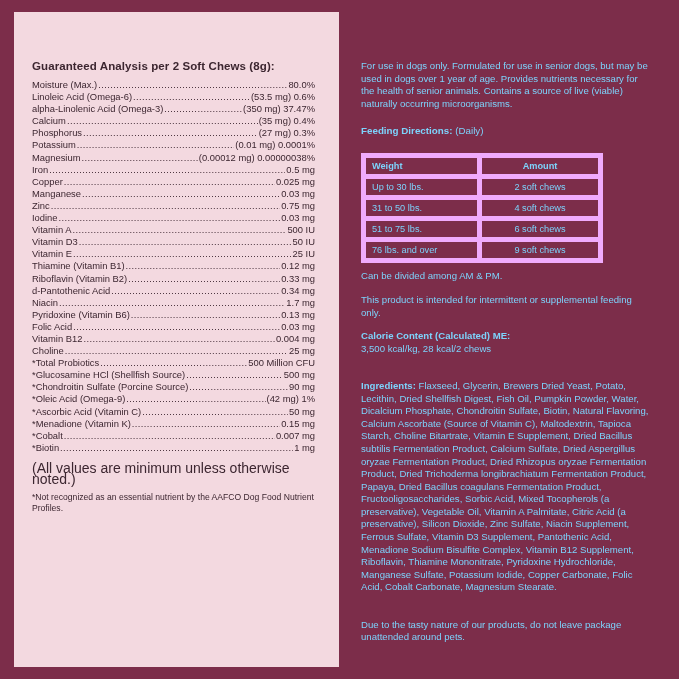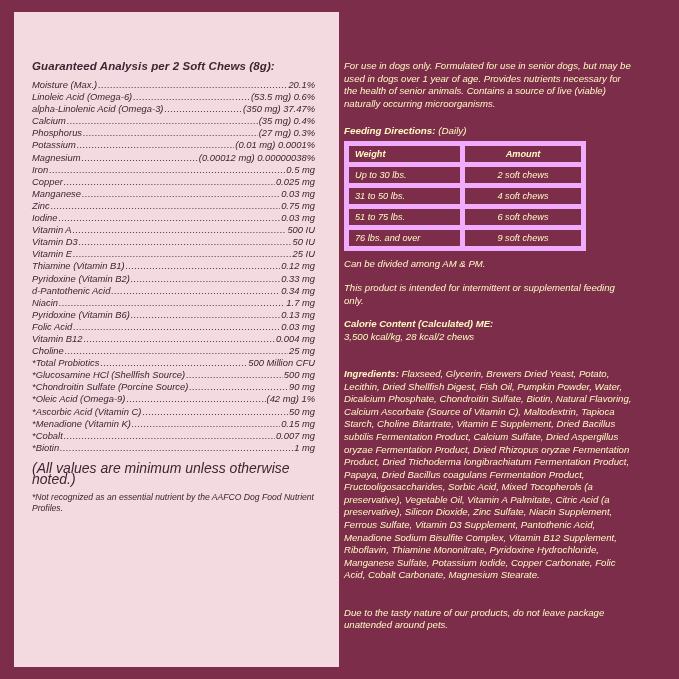--- a/index.html
+++ b/index.html
@@ -11,42 +11,41 @@
     height: 679px;
     background: #7c2d4a;
     font-family: "Liberation Sans", sans-serif;
     overflow: hidden;
   }
   .page {
     position: relative;
     width: 570px;
     height: 679px;
     box-sizing: border-box;
-    font-style: italic;
   }
   .left-panel {
     position: absolute;
     left: 14px;
     top: 12px;
     width: 325px;
     height: 655px;
     background: #f3d9e0;
     box-sizing: border-box;
     padding: 48px 24px 20px 18px;
     color: #3c2630;
   }
   .right-panel {
     position: absolute;
-    left: 330px;
+    left: 347px;
     top: 12px;
     width: 318px;
     height: 655px;
     box-sizing: border-box;
     padding: 48px 16px 20px 14px;
-    color: #fef9c3;
+    color: #7dd3fc;
   }
   .heading {
     font-size: 11.5px;
     font-weight: bold;
     margin: 0 0 7px 0;
     letter-spacing: 0.1px;
   }
   .ga-list {
     font-size: 9.4px;
     line-height: 12.1px;
@@ -88,21 +87,21 @@
   .r-text {
     font-size: 9.6px;
     line-height: 12.6px;
     margin: 0;
   }
   .r-gap-lg { height: 15px; }
   .r-gap-md { height: 11px; }
   .r-gap-sm { height: 7px; }
   .feed-head {
     font-size: 9.8px;
-    margin: 0 0 5px 0;
+    margin: 0 0 17px 0;
   }
   .feed-head b { font-weight: bold; }
   table.feeding {
     border-collapse: collapse;
     width: 242px;
     font-size: 9.2px;
   }
   table.feeding th, table.feeding td {
     border: 5px solid #f0abfc;
     padding: 3px 6px;
@@ -126,21 +125,21 @@
 <body>
 
 <div class="page">
 
   <div class="left-panel">
     <div class="heading">Guaranteed Analysis per 2 Soft Chews (8g):</div>
     <div class="ga-list" id="ga-list-1">
         <div class="ga-row">
           <span class="ga-name">Moisture (Max.)</span>
           <span class="ga-dots">........................................................................................................................</span>
-          <span class="ga-val">20.1%</span>
+          <span class="ga-val">80.0%</span>
         </div>
         <div class="ga-row">
           <span class="ga-name">Linoleic Acid (Omega-6)</span>
           <span class="ga-dots">........................................................................................................................</span>
           <span class="ga-val">(53.5 mg) 0.6%</span>
         </div>
         <div class="ga-row">
           <span class="ga-name">alpha-Linolenic Acid (Omega-3)</span>
           <span class="ga-dots">........................................................................................................................</span>
           <span class="ga-val">(350 mg) 37.47%</span>
@@ -204,21 +203,21 @@
           <span class="ga-name">Vitamin E</span>
           <span class="ga-dots">........................................................................................................................</span>
           <span class="ga-val">25 IU</span>
         </div>
         <div class="ga-row">
           <span class="ga-name">Thiamine (Vitamin B1)</span>
           <span class="ga-dots">........................................................................................................................</span>
           <span class="ga-val">0.12 mg</span>
         </div>
         <div class="ga-row">
-          <span class="ga-name">Pyridoxine (Vitamin B2)</span>
+          <span class="ga-name">Riboflavin (Vitamin B2)</span>
           <span class="ga-dots">........................................................................................................................</span>
           <span class="ga-val">0.33 mg</span>
         </div>
         <div class="ga-row">
           <span class="ga-name">d-Pantothenic Acid</span>
           <span class="ga-dots">........................................................................................................................</span>
           <span class="ga-val">0.34 mg</span>
         </div>
         <div class="ga-row">
           <span class="ga-name">Niacin</span>

